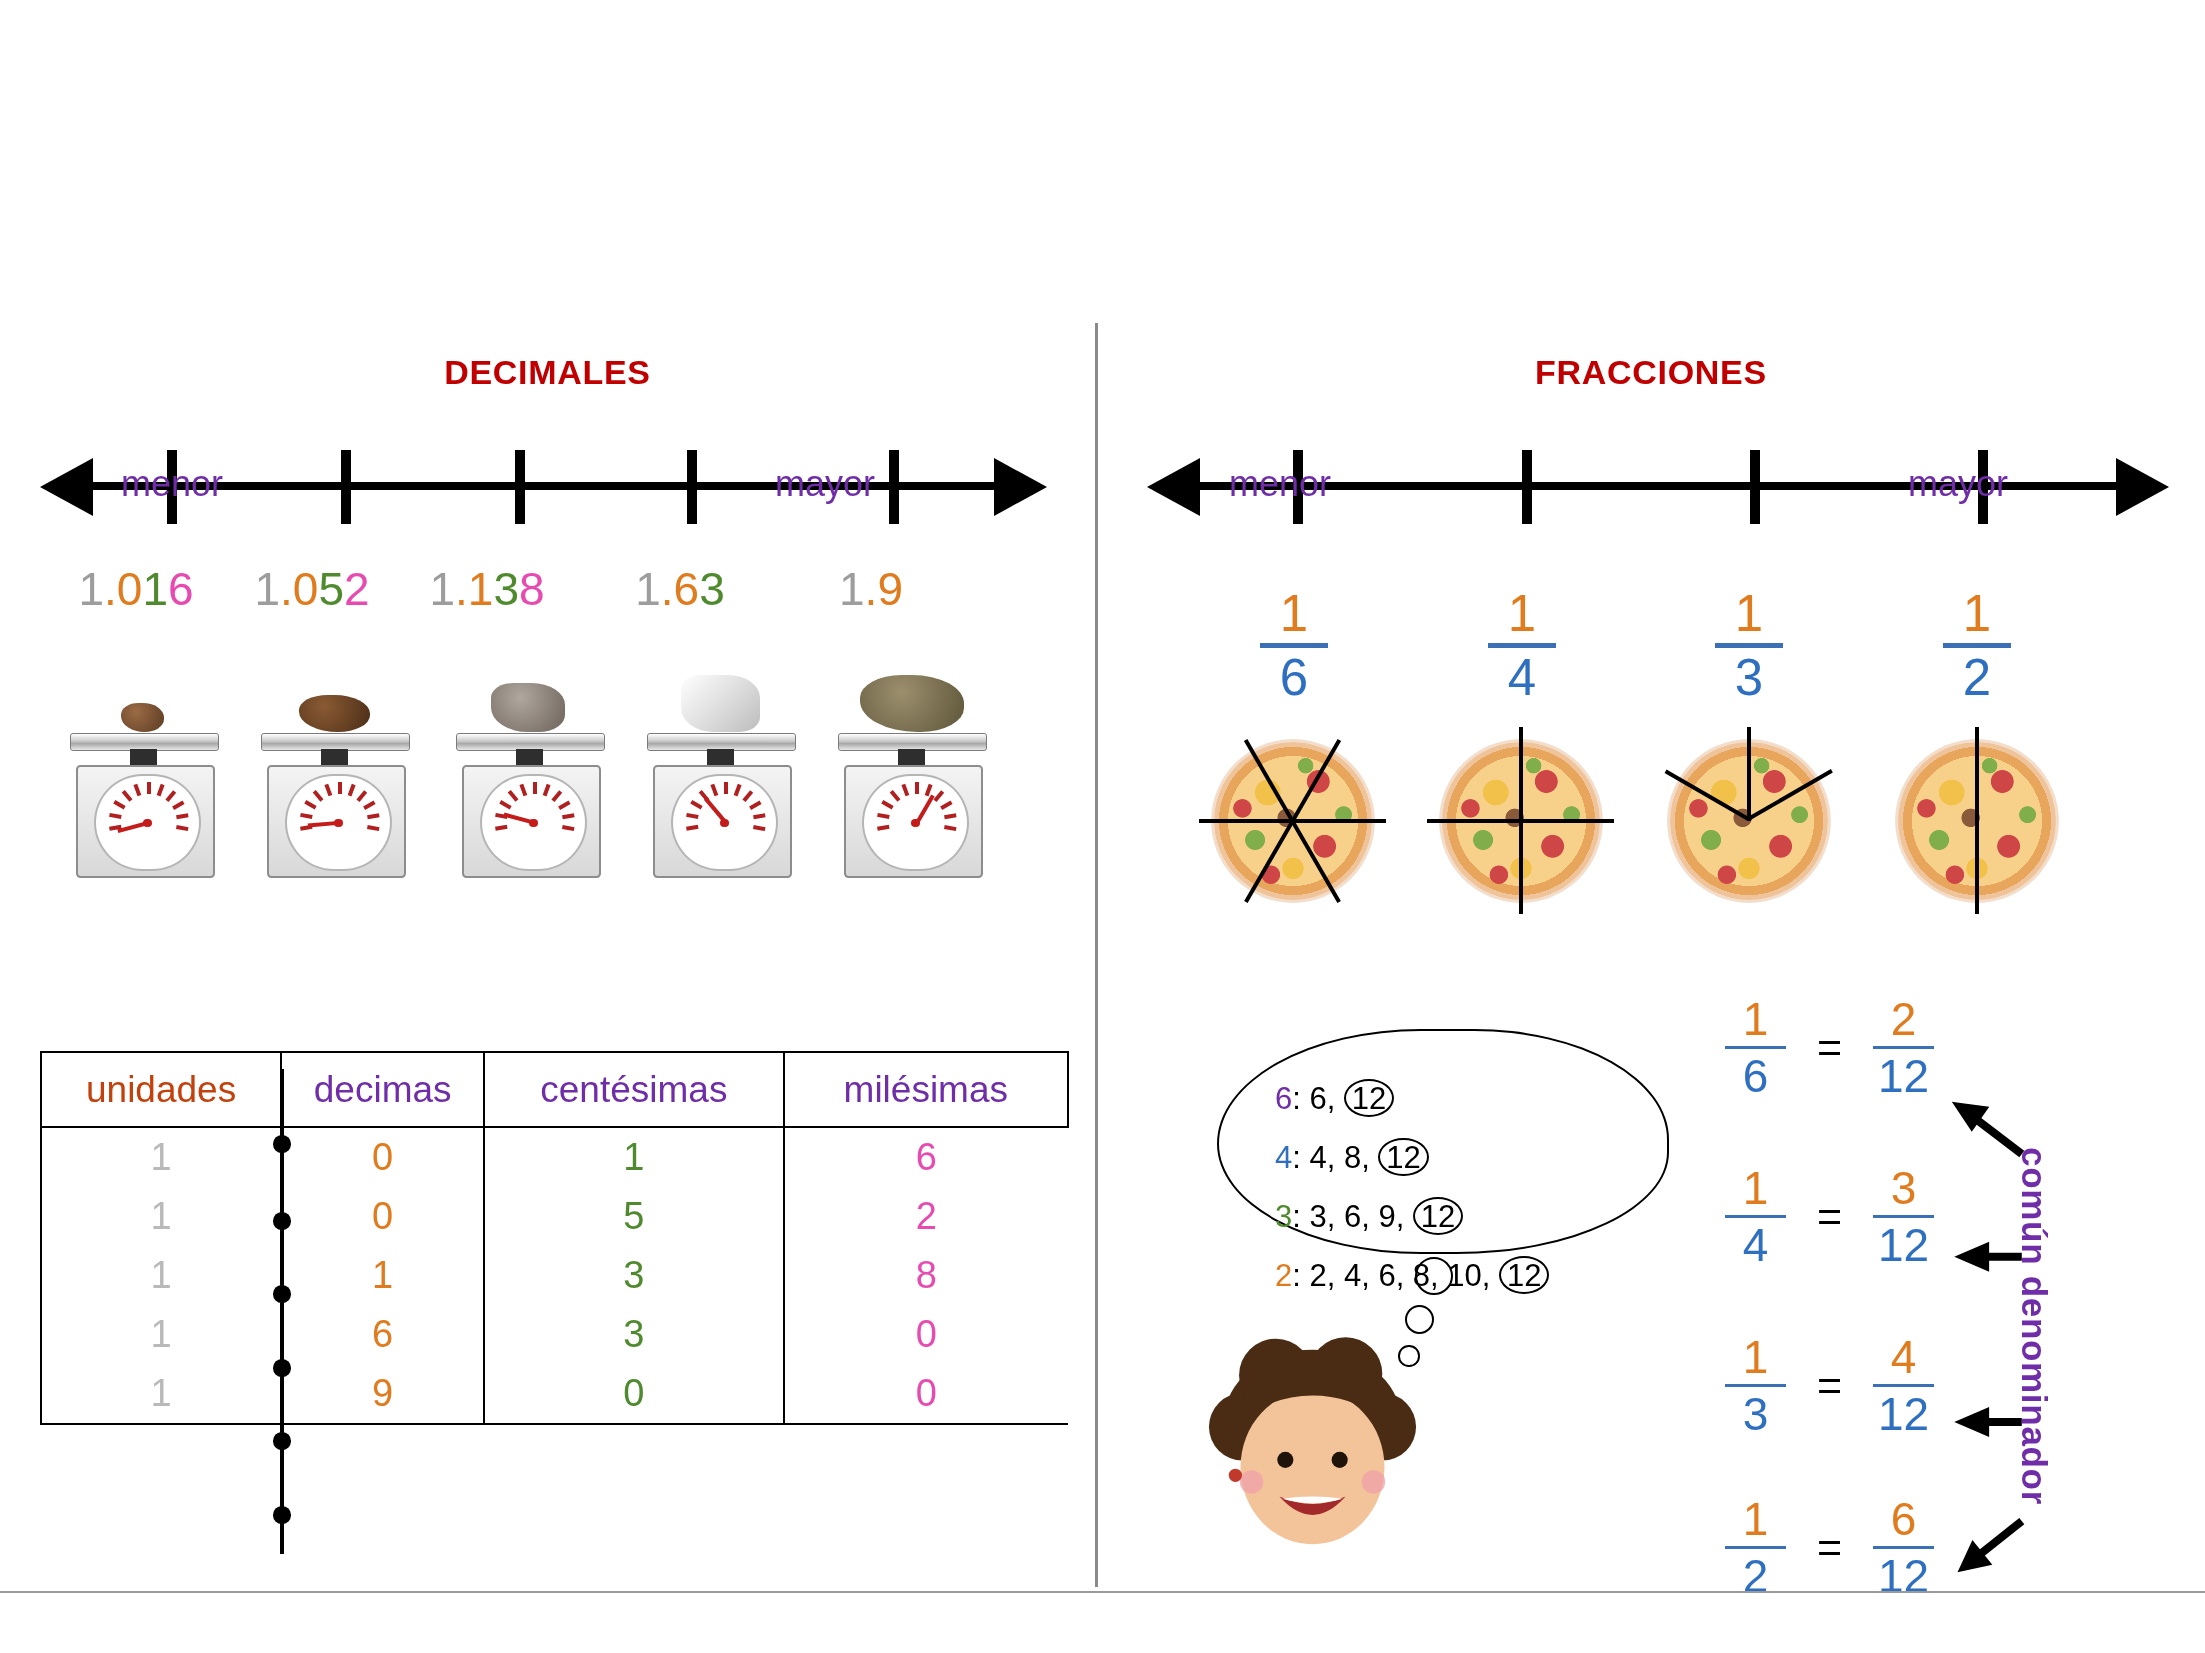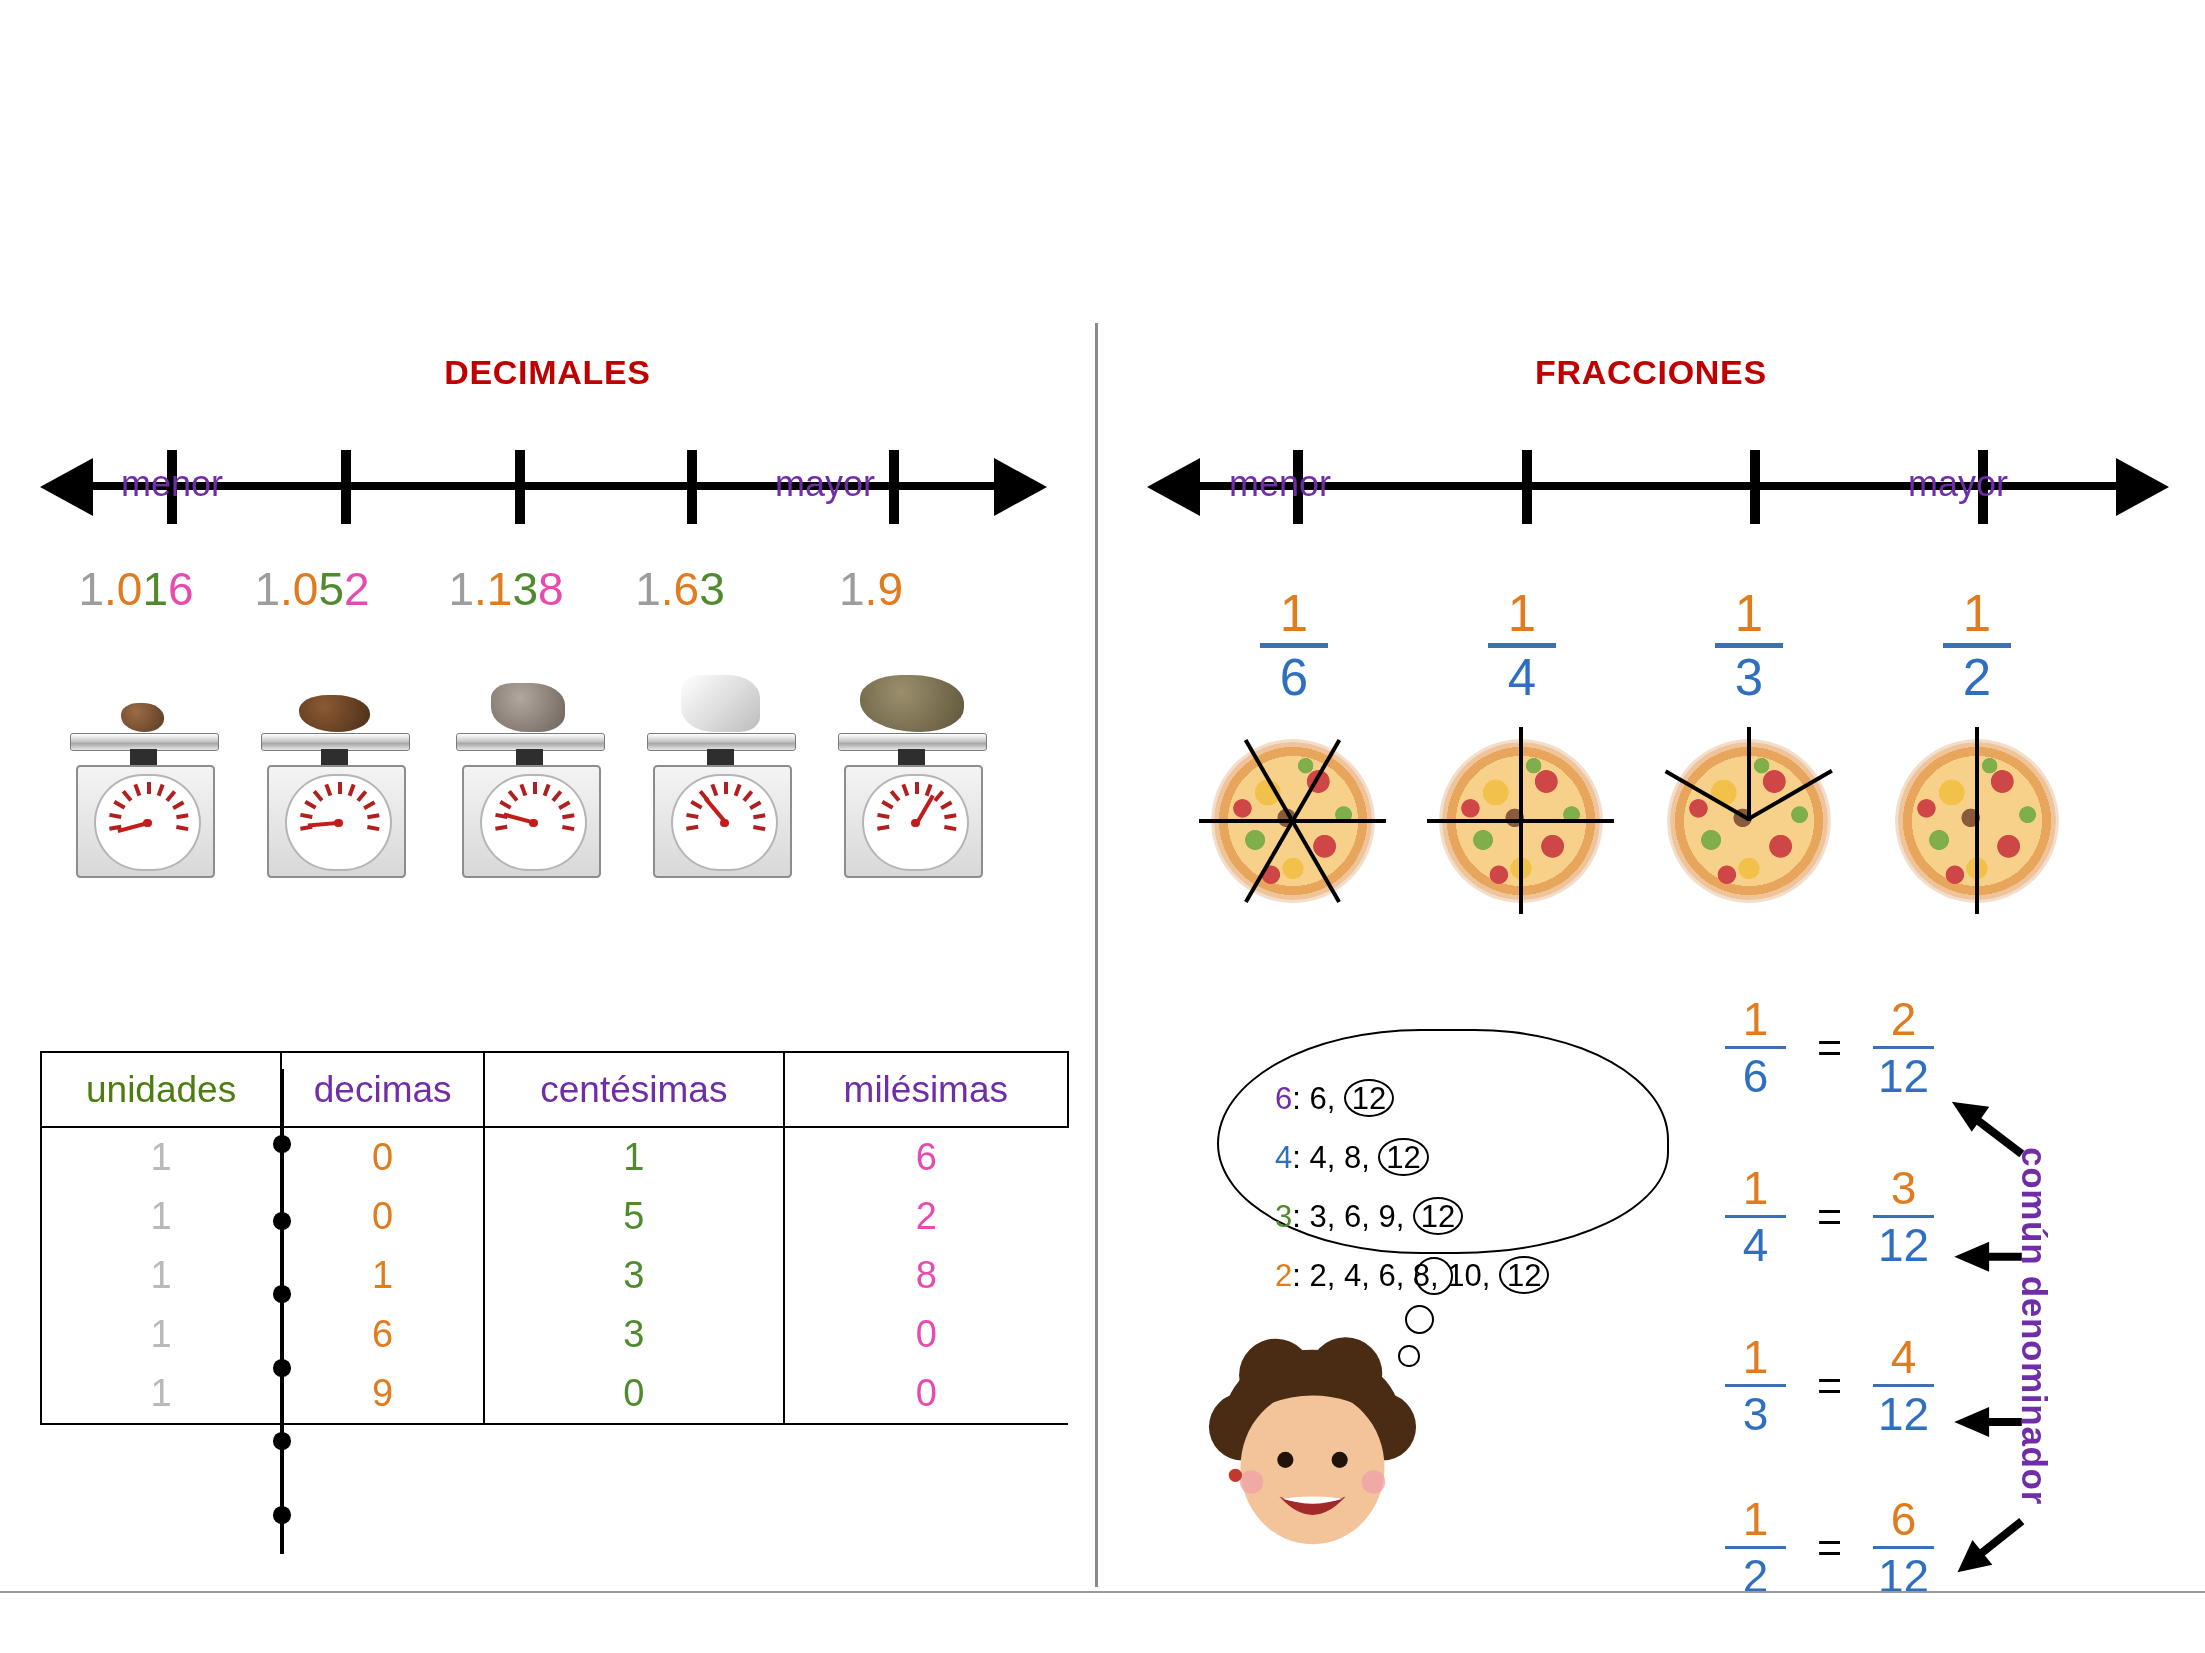--- a/index.html
+++ b/index.html
@@ -184,21 +184,21 @@
     border: 2.9px solid #000;
     text-align: center;
     font-family: "Liberation Sans", sans-serif;
   }
   #dec-table thead th {
     height: 71px;
     font-size: 37px;
     font-weight: normal;
     color: #6f2da8;
   }
-  #dec-table thead th.h-units { color: #4d7c0f; }
+  #dec-table thead th.h-units { color: #c2410c; }
   #dec-table tbody td {
     height: 57px;
     font-size: 38px;
     border-left: none;
     border-right: none;
     border-bottom: none;
     border-top: none;
   }
   #dec-table tbody tr td.c-units { color: #b9b9b9; border-right: 2.9px solid #000; }
   #dec-table tbody tr td.c-dec { color: #e07b1e; border-right: 2.9px solid #000; }
@@ -373,21 +373,21 @@
     <div class="nl-label" style="left:81px;">menor</div>
     <div class="nl-label" style="left:735px;">mayor</div>
   </div>
 
   <div class="decnum" style="left:59px; width:154px;">
     <span class="d-gray">1</span><span class="d-orange">.0</span><span class="d-green">1</span><span class="d-pink">6</span>
   </div>
   <div class="decnum" style="left:235px; width:154px;">
     <span class="d-gray">1</span><span class="d-orange">.0</span><span class="d-green">5</span><span class="d-pink">2</span>
   </div>
-  <div class="decnum" style="left:429px; width:154px;">
+  <div class="decnum" style="left:410px; width:154px;">
     <span class="d-gray">1</span><span class="d-orange">.1</span><span class="d-green">3</span><span class="d-pink">8</span>
   </div>
   <div class="decnum" style="left:603px; width:154px;">
     <span class="d-gray">1</span><span class="d-orange">.6</span><span class="d-green">3</span>
   </div>
   <div class="decnum" style="left:794px; width:154px;">
     <span class="d-gray">1</span><span class="d-orange">.9</span>
   </div>
 
   <div class="scale" style="left:70px; top:706px;">

